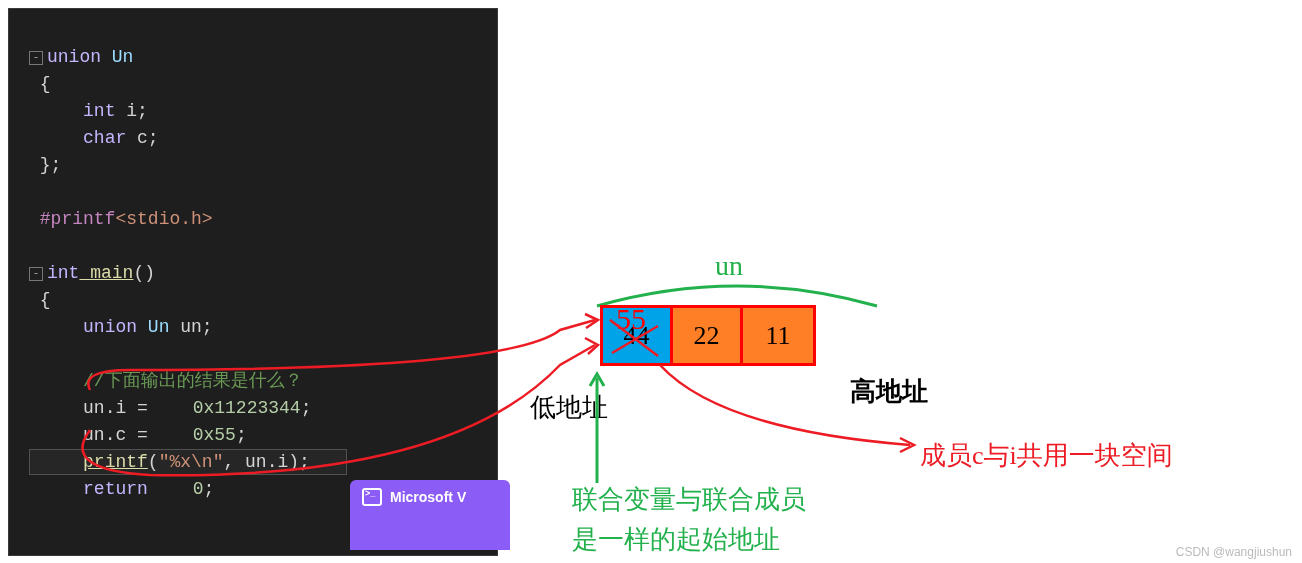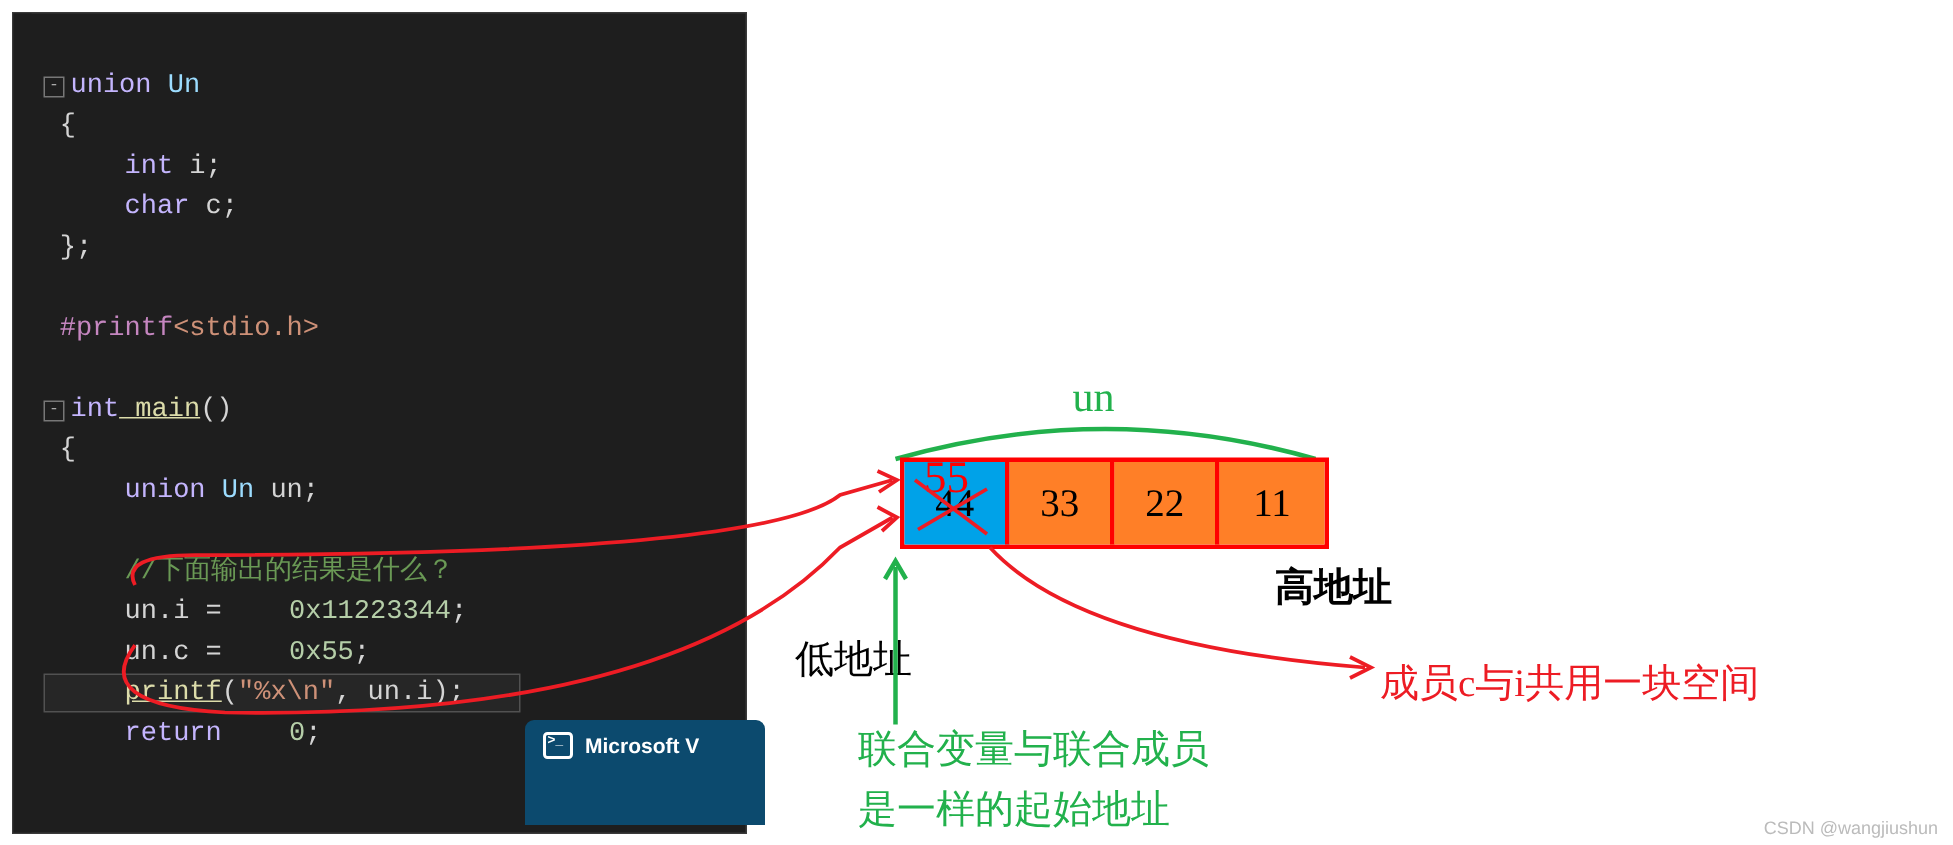--- a/index.html
+++ b/index.html
@@ -68,21 +68,21 @@
     border: 1px solid rgba(255,255,255,0.2);
     box-sizing: border-box;
   }
 
   .console {
     position: absolute;
     left: 350px;
     top: 480px;
     width: 160px;
     height: 70px;
-    background: #0c4a6e;
+    background: #8b5cf6;
     border-radius: 6px 6px 0 0;
     color: #fff;
     font-family: Consolas, monospace;
     box-sizing: border-box;
   }
   .console .title {
     font-size: 14px;
     padding: 8px 12px 4px 12px;
     font-weight: 600;
     display: flex;
@@ -169,21 +169,21 @@
     top: 276px;
     width: 290px;
     height: 40px;
   }
   .low-label, .high-label {
     position: absolute;
     font-size: 26px;
     font-family: "SimSun","Songti SC",serif;
     color: #000;
   }
-  .low-label { left: 30px; top: 390px; margin-top: 32px; }
+  .low-label { left: 30px; top: 390px; }
   .high-label { left: 350px; top: 374px; font-weight: bold; }
 
   .green-anno {
     position: absolute;
     left: 60px;
     top: 480px;
     color: #22b14c;
     font-size: 26px;
     font-family: "SimSun","Songti SC",serif;
     line-height: 40px;
@@ -259,21 +259,20 @@
 
 <div class="diagram">
 
   <div class="un-label">un</div>
   <svg class="un-arc">
     <path d="M5 30 Q145 -10 285 30" stroke="#22b14c" stroke-width="3" fill="none"></path>
   </svg>
 
   <div class="mem">
     <div class="cell blue">44</div>
-    <div class="cell orange">33</div>
     <div class="cell orange">22</div>
     <div class="cell orange">11</div>
   </div>
 
   <div class="overlay55">55</div>
   <div class="strike44">
     <svg>
         <path d="M2 2 L50 38 M50 8 L4 35" stroke="#ed1c24" stroke-width="2.5" fill="none"></path>
       </svg>
   </div>

